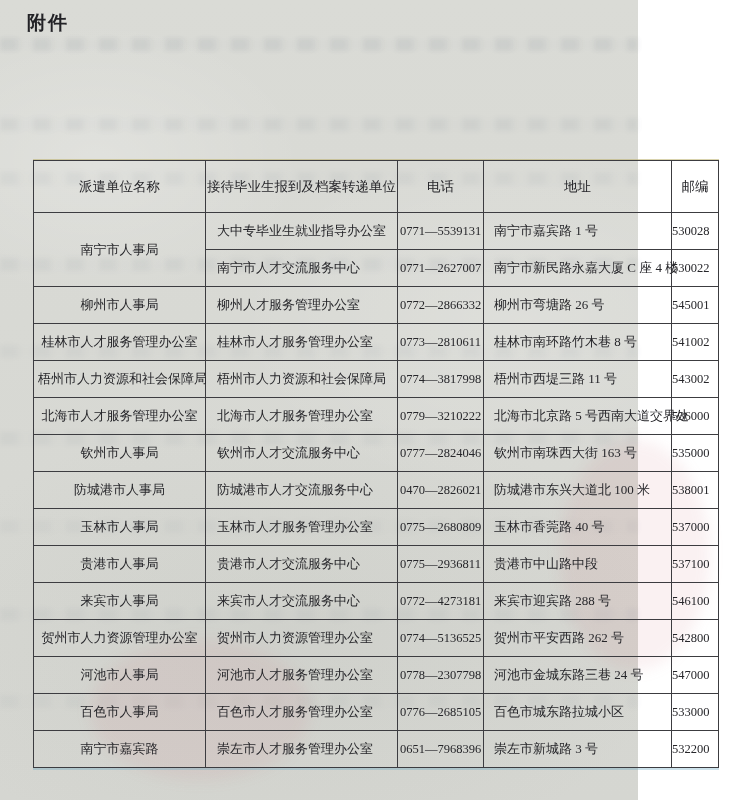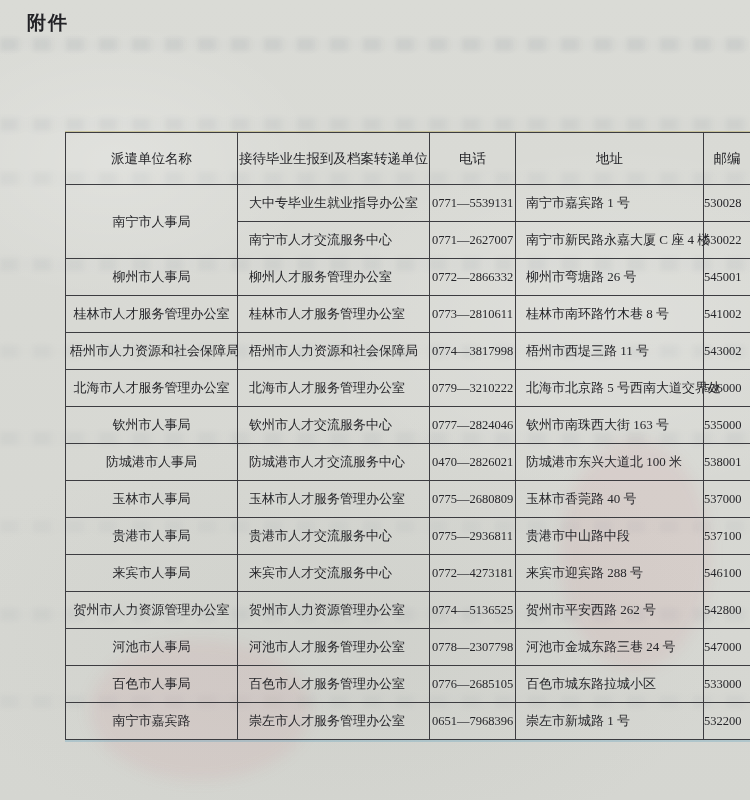--- a/index.html
+++ b/index.html
@@ -5,21 +5,21 @@
   * { box-sizing: border-box; }
   html, body { margin: 0; padding: 0; }
   body {
     width: 750px; height: 800px;
     overflow: hidden;
     font-family: "Liberation Serif", "DejaVu Serif", serif;
     color: #1f1f22;
   }
   .paper {
     position: relative;
-    width: 750px; height: 800px;
+    width: 638px; height: 800px;
     background-color: #d8d9d4;
     background-image:
       radial-gradient(ellipse 300px 200px at 15% 20%, rgba(255,255,255,0.20), transparent 70%),
       radial-gradient(ellipse 420px 260px at 82% 40%, rgba(255,255,255,0.15), transparent 70%),
       radial-gradient(ellipse 520px 300px at 45% 80%, rgba(184,187,180,0.22), transparent 75%),
       linear-gradient(#dadbd6, #d5d6d1);
     text-decoration: underline;
   }
   
   .bleed {
@@ -44,29 +44,28 @@
     color: #222226;
   }
   .page-title {
     position: absolute; top: 72px; left: 0;
     width: 100%; text-align: center;
     font-size: 27px; font-weight: bold;
     letter-spacing: 1px;
     color: #1c1c20;
   }
   table.contact-table {
-    position: absolute; top: 132px; left: 33px;
+    position: absolute; top: 160px; left: 33px;
     width: 685px;
     border-collapse: collapse;
     table-layout: fixed;
     font-size: 13px;
     color: #26262a;
     
     box-shadow: 0 -1px 0 rgba(185,175,105,0.55), 0 2px 0 rgba(90,160,190,0.30);
-    margin-left: 32px;
   }
   .contact-table th, .contact-table td {
     border: 1px solid #3c3c40;
     padding: 2px 4px;
     white-space: nowrap;
     overflow: visible;
     background: transparent;
     font-weight: normal;
   }
   .contact-table thead tr { height: 52px; }
@@ -210,18 +209,18 @@
         <td class="c-unit">百色市人事局</td>
         <td class="c-recv">百色市人才服务管理办公室</td>
         <td class="c-phone">0776—2685105</td>
         <td class="c-addr">百色市城东路拉城小区</td>
         <td class="c-post">533000</td>
       </tr>
       <tr>
         <td class="c-unit">南宁市嘉宾路</td>
         <td class="c-recv">崇左市人才服务管理办公室</td>
         <td class="c-phone">0651—7968396</td>
-        <td class="c-addr">崇左市新城路 1 号</td>
+        <td class="c-addr">崇左市新城路 3 号</td>
         <td class="c-post">532200</td>
       </tr>
     </tbody>
   </table>
 </div>
 
 </body></html>

